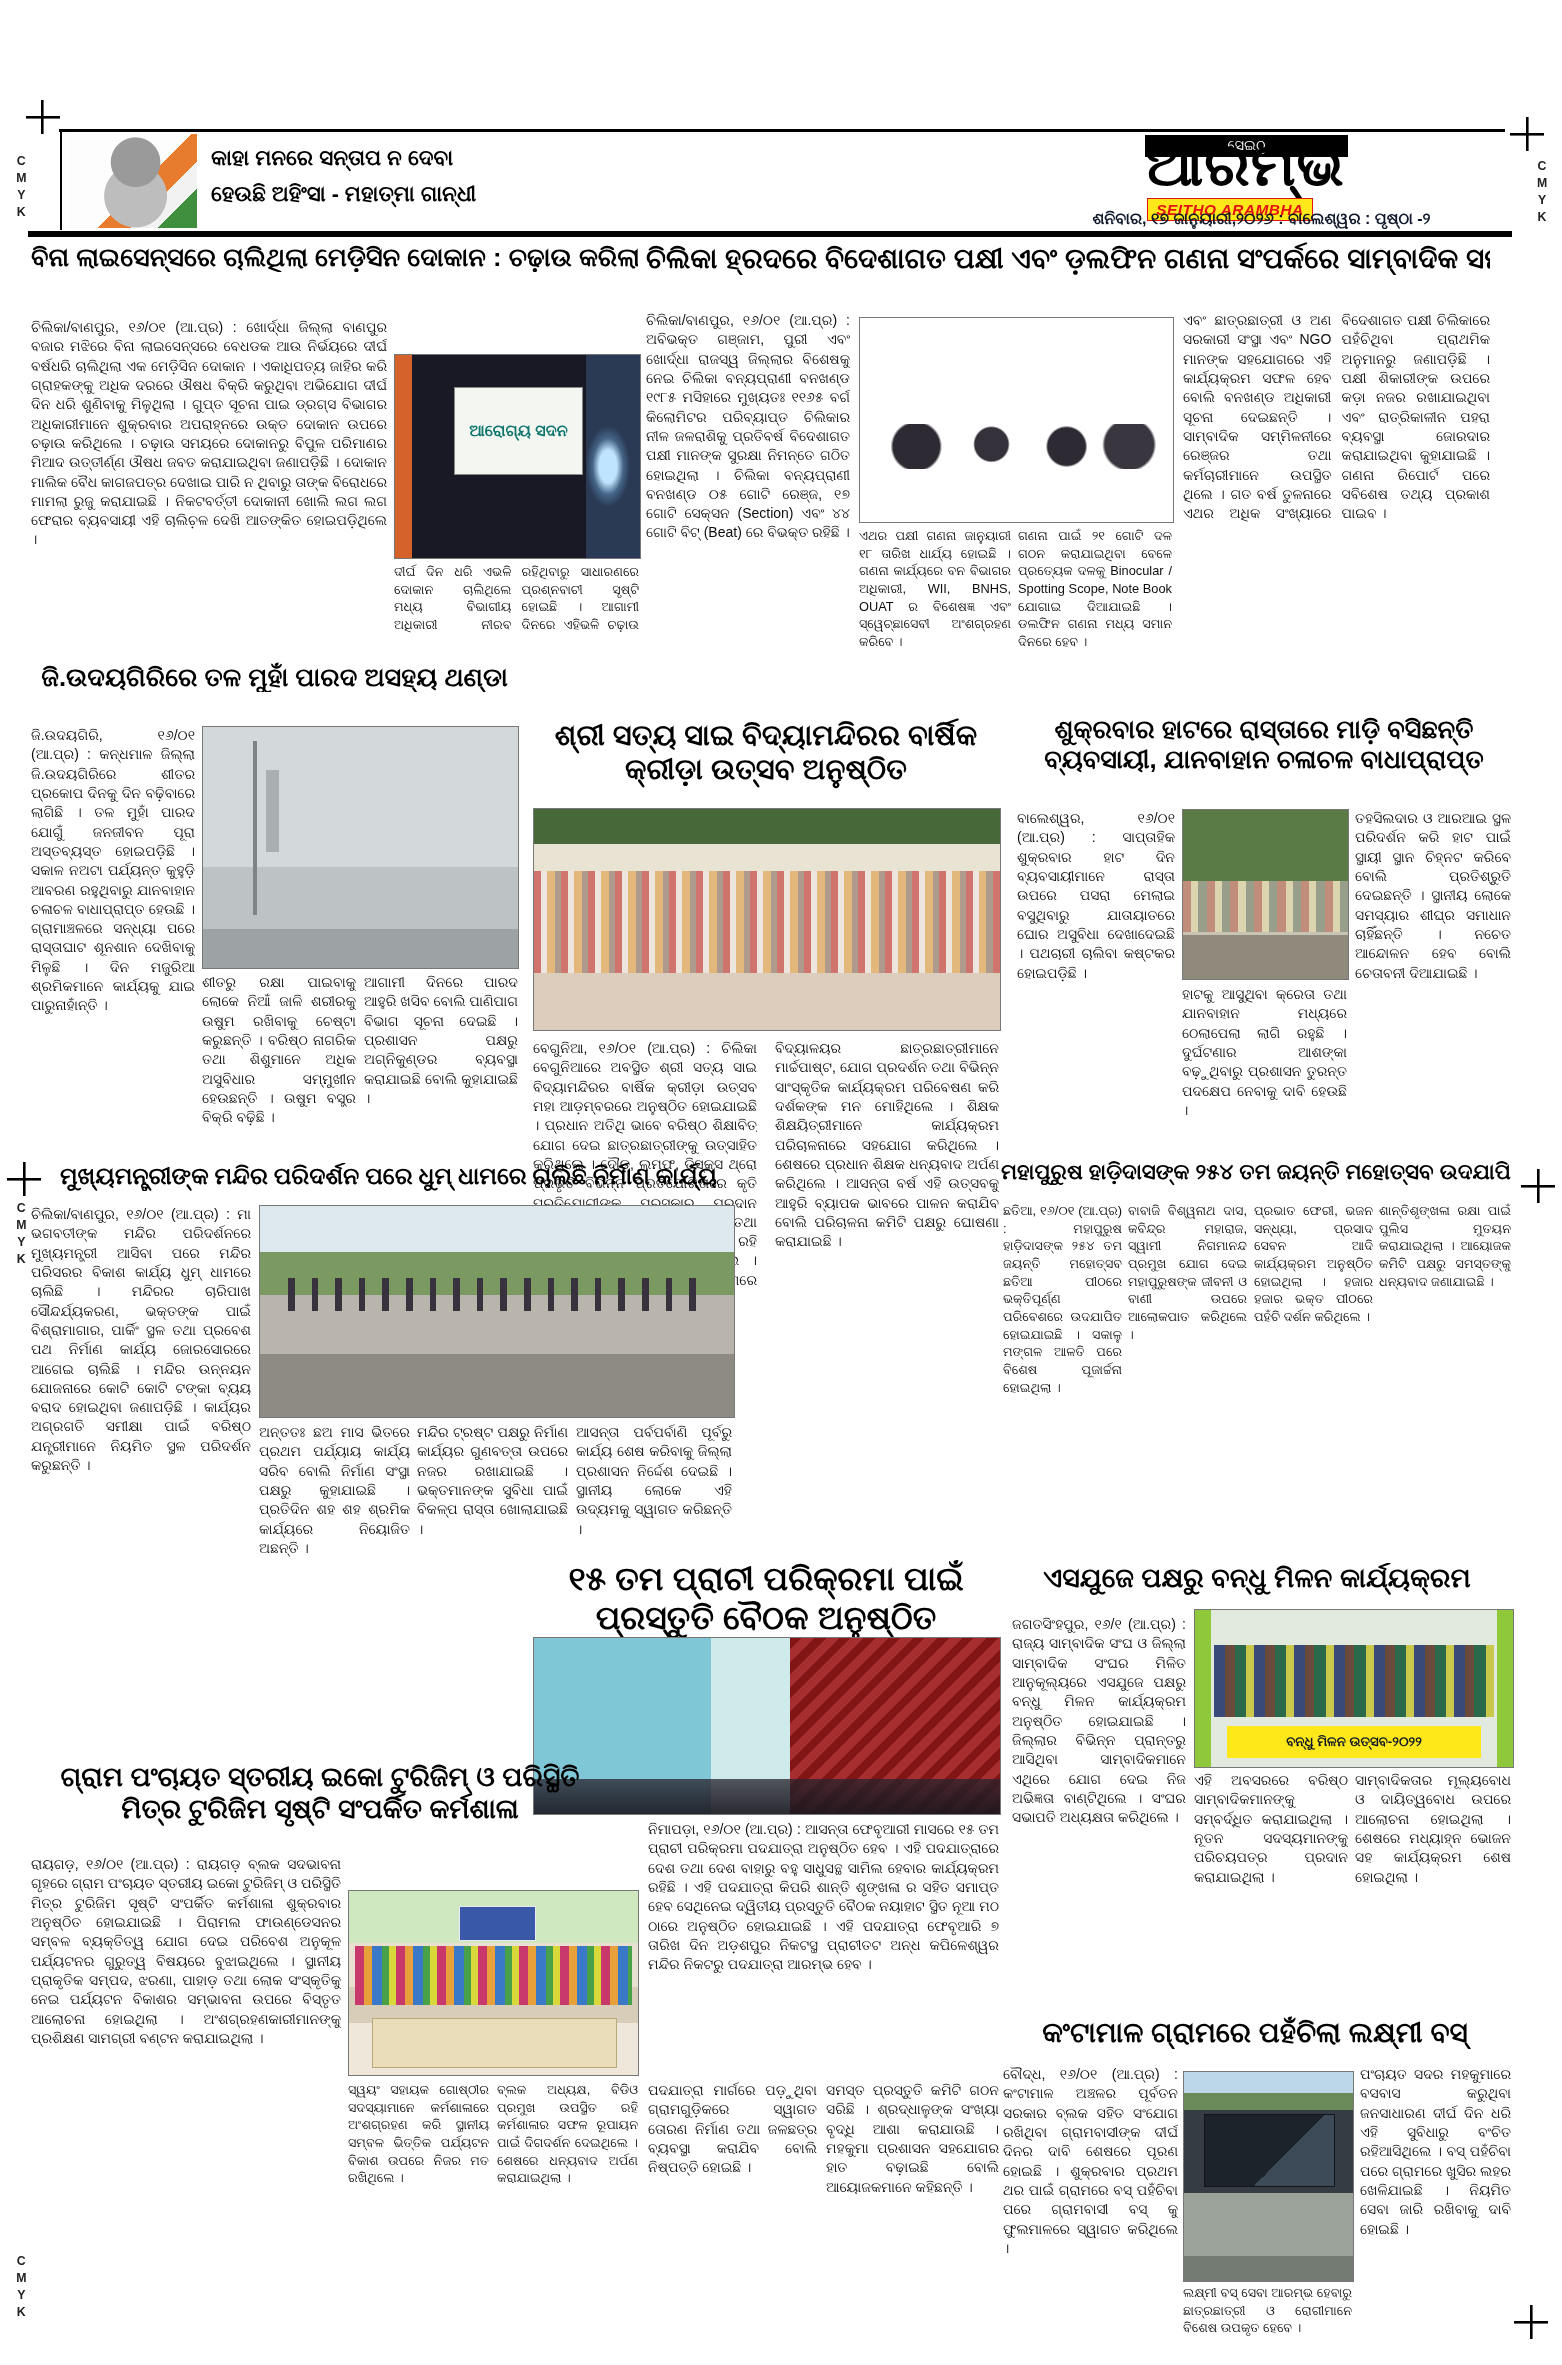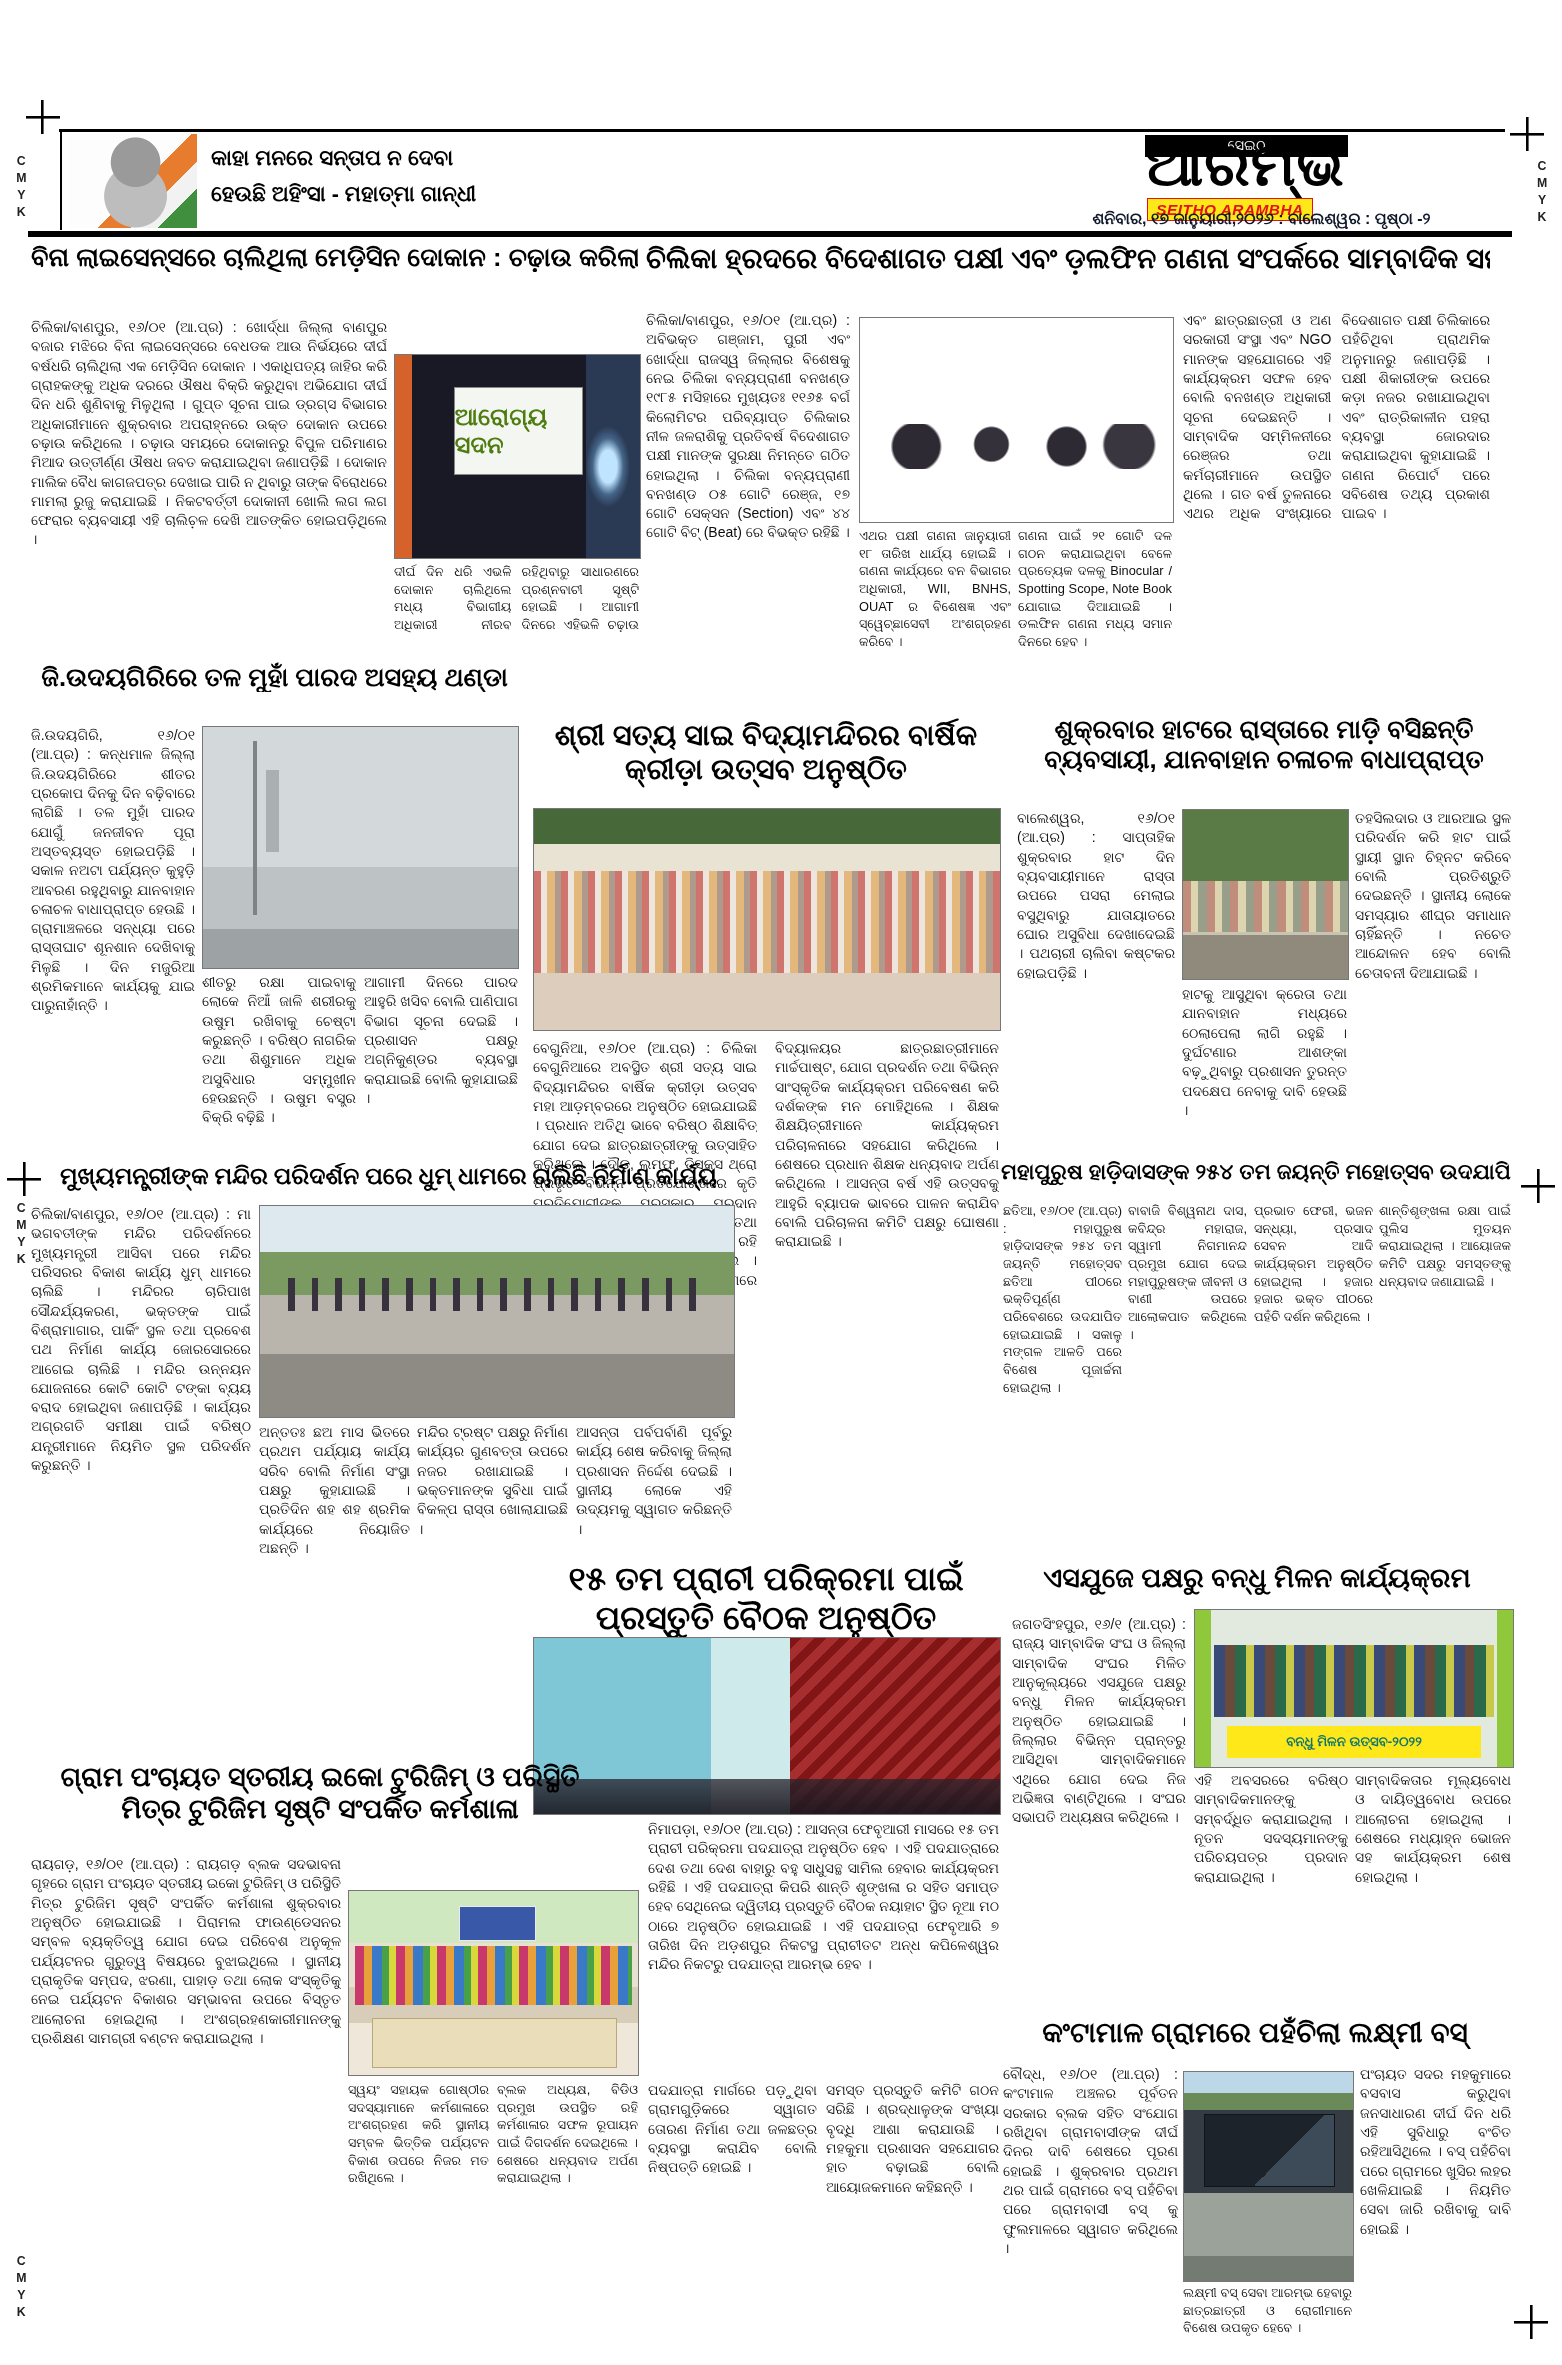--- a/index.html
+++ b/index.html
@@ -27,21 +27,21 @@
   .hl{position:absolute;font-weight:700;color:#000;text-align:center;white-space:nowrap;overflow:hidden;line-height:1.18;}
   .hl.wrap{white-space:normal;}
   .col{position:absolute;font-size:14px;line-height:1.38;text-align:justify;overflow:hidden;color:#0d0d0d;
        word-break:break-word;}
   .col2x{column-count:2;column-gap:10.2px;}
   .photo{position:absolute;overflow:hidden;border:0.5px solid #777;}
   
   .ph-medicine{background:linear-gradient(90deg,#d4622a 0 7%,#191926 7% 78%,#2a3a55 78% 100%);}
   .ph-medicine .shine{position:absolute;right:4%;top:35%;width:18%;height:40%;background:radial-gradient(closest-side,#bfe4ff 0 40%,rgba(120,180,230,.35) 70%,transparent 100%);}
   .ph-sign{position:absolute;left:24%;top:16%;width:52%;height:42%;background:#f4f6f2;border:1.5px solid #888;
-      display:flex;align-items:center;justify-content:center;font-weight:700;font-size:24px;color:#4d7c0f;}
+      display:flex;align-items:center;justify-content:center;font-weight:700;font-size:16px;color:#0f766e;}
   .ph-press{background:linear-gradient(180deg,#edf2e9 0 52%,#d9e0d0 52% 68%,#8a7b5f 68% 86%,#6e6ville 86% 100%);}
   .ph-press .heads{position:absolute;left:0;top:52%;width:100%;height:22%;
       background:radial-gradient(circle at 18% 50%,#2e2a33 0 9%,transparent 10%),
                  radial-gradient(circle at 42% 45%,#35313a 0 9%,transparent 10%),
                  radial-gradient(circle at 66% 50%,#2e2a33 0 9%,transparent 10%),
                  radial-gradient(circle at 86% 46%,#3a3640 0 9%,transparent 10%);}
   .ph-fog{background:linear-gradient(180deg,#d3d8da 0 58%,#bdc3c5 58% 84%,#9da3a5 84% 100%);}
   .ph-fog .pole{position:absolute;left:16%;top:6%;width:4.1px;height:72%;background:#7d8486;}
   .ph-fog .pole2{position:absolute;left:20%;top:18%;width:13.3px;height:34%;background:#aab0b2;}
   .ph-sports{background:linear-gradient(180deg,#47693a 0 16%,#e9e3d3 16% 28%,#dccdbd 28% 100%);}
@@ -55,21 +55,21 @@
       background:repeating-linear-gradient(90deg,#38323e 0 6.7px,transparent 6.7px 23.6px);}
   .ph-meeting{background:linear-gradient(90deg,#7fc6d6 0 38%,#cfeaea 38% 55%,#a62e2e 55% 100%);}
   .ph-meeting .curtain{position:absolute;right:0;top:0;width:45%;height:100%;
       background:repeating-linear-gradient(135deg,rgba(110,8,8,.65) 0 8.2px,transparent 8.2px 17.4px);}
   .ph-meeting .heads{position:absolute;left:0;bottom:0;width:100%;height:20%;
       background:linear-gradient(180deg,rgba(40,35,45,.75),rgba(25,22,30,.9));}
   .ph-group{background:linear-gradient(90deg,#8fc83a 0 5%,#e2eadf 5% 95%,#8fc83a 95% 100%);}
   .ph-group .row{position:absolute;left:6%;top:22%;width:88%;height:46%;
       background:repeating-linear-gradient(90deg,#3a4a78 0 11.3px,#6a4a3a 11.3px 20.5px,#2a6a4a 20.5px 32px,#c8c84a 32px 40px);}
   .ph-banner{position:absolute;left:10%;bottom:6%;width:80%;height:20%;background:#ffe81a;
-      display:flex;align-items:center;justify-content:center;color:#0f766e;font-weight:700;font-size:13.3px;margin-top:41px;}
+      display:flex;align-items:center;justify-content:center;color:#0f172a;font-weight:700;font-size:13.3px;margin-top:41px;}
   .ph-workshop{background:linear-gradient(180deg,#cfe8c0 0 28%,#e8e0d0 28% 52%,#d8cdb8 52% 72%,#efe8da 72% 100%);}
   .ph-workshop .banner{position:absolute;left:38%;top:8%;width:26%;height:18%;background:#3a58a8;border:1px solid #e8e8f8;}
   .ph-workshop .sarees{position:absolute;left:2%;top:30%;width:96%;height:32%;
       background:repeating-linear-gradient(90deg,#c8386a 0 9.2px,#e8a03a 9.2px 17.4px,#3a78c8 17.4px 27px,#48a048 27px 34px,#d8d83a 34px 41px);}
   .ph-workshop .table{position:absolute;left:8%;bottom:4%;width:84%;height:26%;background:#e9ddba;border:1.5px solid #b9a87a;}
   .ph-bus{background:linear-gradient(180deg,#bcd8e8 0 10%,#6b8a5a 10% 18%,#353c44 18% 58%,#9aa29a 58% 88%,#737b73 88% 100%);}
   .ph-bus .glass{position:absolute;left:12%;top:20%;width:76%;height:34%;background:linear-gradient(135deg,#1d232b 0 60%,#3d4a58 60% 100%);border:1.5px solid #10151a;}
   
   .cross{position:absolute;width:34px;height:34px;
      background:linear-gradient(#000,#000) center/100% 2.6px no-repeat,

